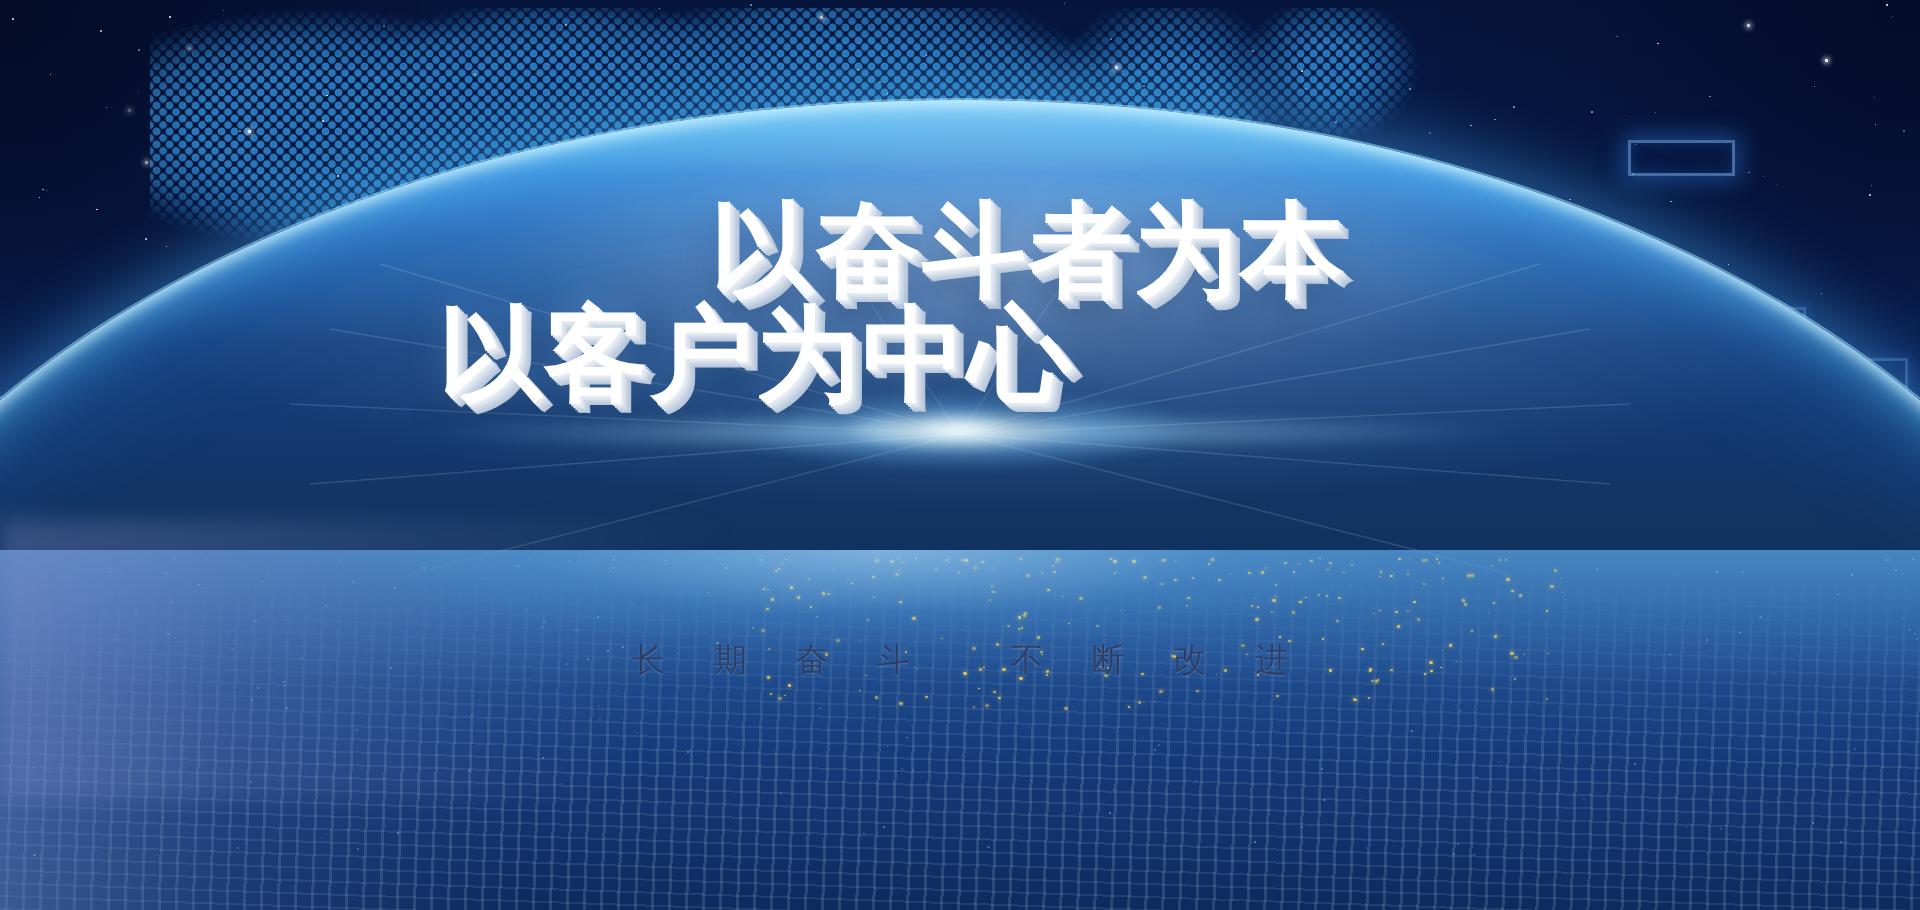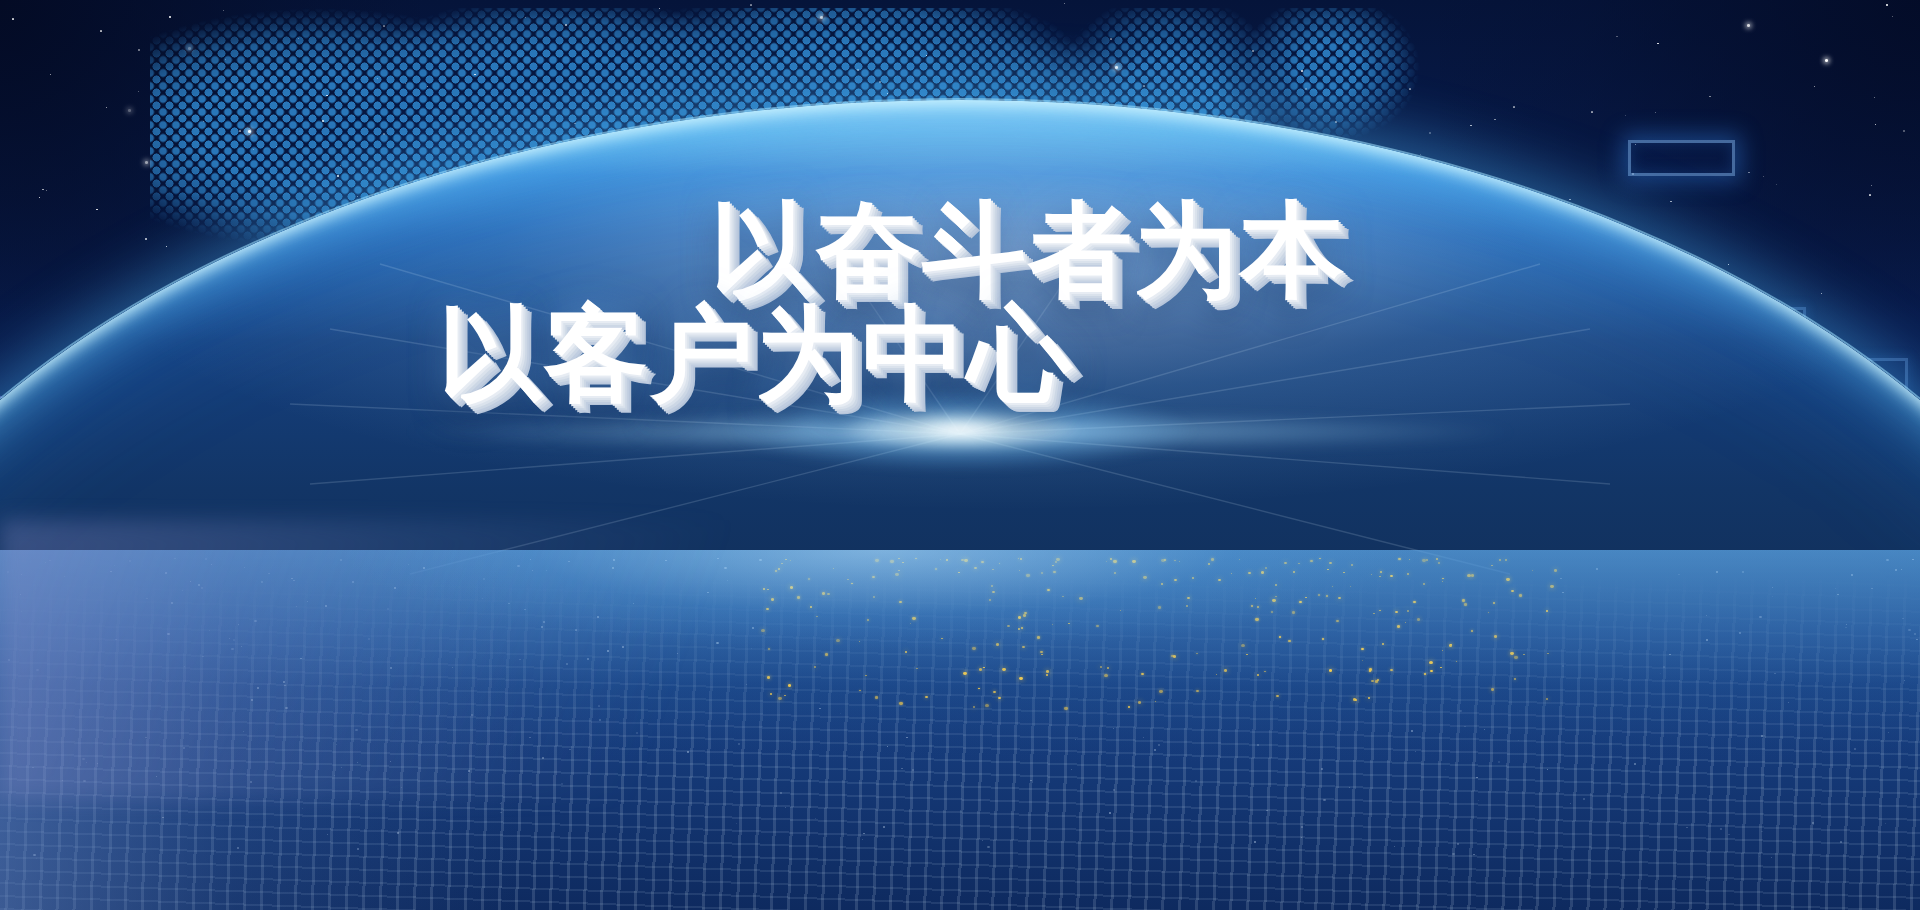--- a/index.html
+++ b/index.html
@@ -1061,14 +1061,17 @@
     <div class="city-haze"></div>
     <div class="city-left-fade"></div>
   </div>
   <div class="haze-band"></div>
 
   <div class="headline">
     <div class="hl-line l2">以奋斗者为本</div>
     <div class="hl-line l1">以客户为中心</div>
   </div>
 
+  <div class="subtitle">
+    <span class="subtitle-text">长 期 奋 斗　 不 断 改 进</span>
+  </div>
 
 </div>
 
 </body></html>

